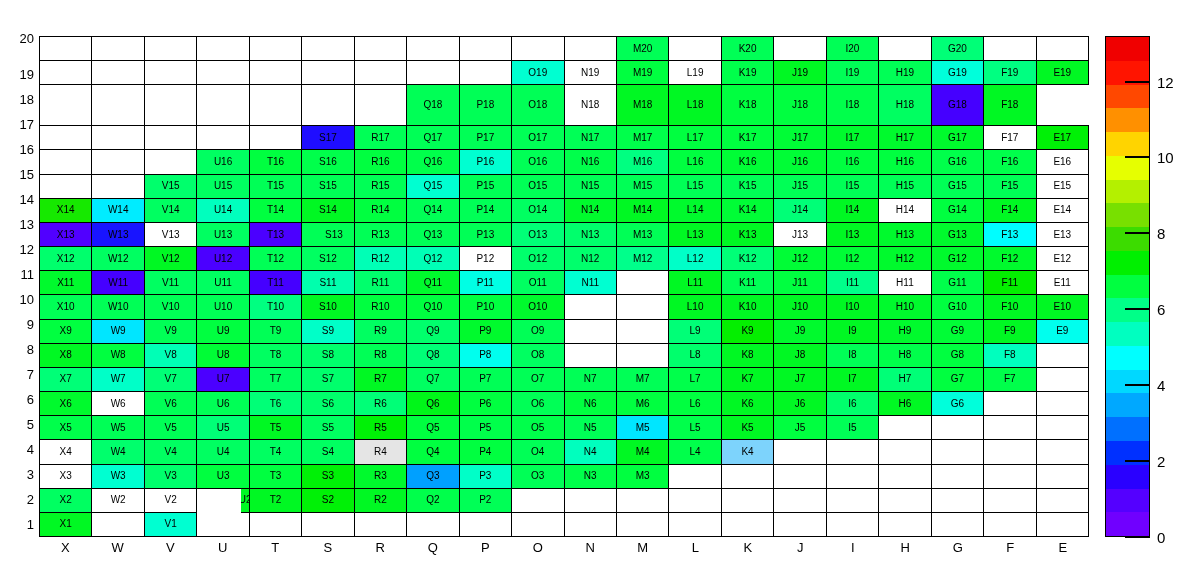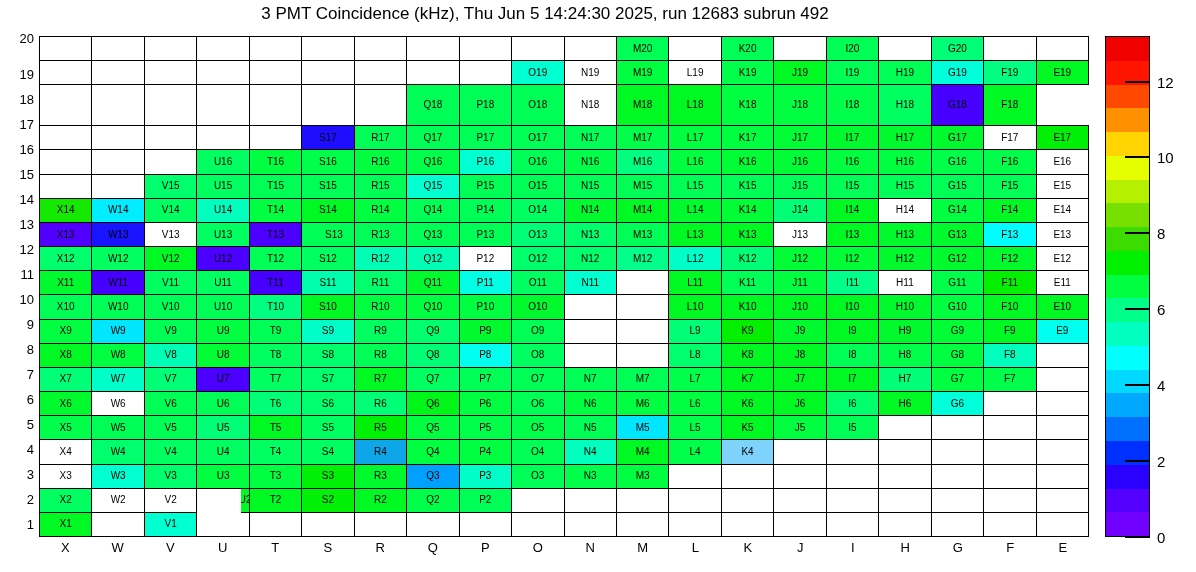--- a/index.html
+++ b/index.html
@@ -41,21 +41,20 @@
   #cbticks{position:absolute;left:1105px;top:36px;width:91px;height:501px;pointer-events:none;}
   .cbtick{position:absolute;left:20px;width:25px;height:0;border-top:2px solid #000;
           transform:translateY(-1px);}
   .cblabel{position:absolute;left:52px;font-size:15px;color:#000;transform:translateY(-50%);}
 </style>
 </head>
 <body>
 
 <div id="root">
 
-  <div id="title">3 PMT Coincidence (kHz), Thu Jun  5 14:24:30 2025, run 12683 subrun 492</div>
 
   <div id="ylabels">
       <div class="ytick" style="top: 2px;">20</div>
       <div class="ytick" style="top: 37.575px;">19</div>
       <div class="ytick" style="top: 62.625px;">18</div>
       <div class="ytick" style="top: 87.675px;">17</div>
       <div class="ytick" style="top: 112.725px;">16</div>
       <div class="ytick" style="top: 137.775px;">15</div>
       <div class="ytick" style="top: 162.825px;">14</div>
       <div class="ytick" style="top: 187.875px;">13</div>
@@ -394,21 +393,21 @@
         <div class="cell empty" style="background: rgb(255, 255, 255);"></div>
         <div class="cell empty" style="background: rgb(255, 255, 255);"></div>
         <div class="cell empty" style="background: rgb(255, 255, 255);"></div>
         <div class="cell empty" style="background: rgb(255, 255, 255);"></div>
         <div class="cell" style="background: rgb(255, 255, 255);">X4</div>
         <div class="cell" style="background: rgb(0, 255, 108);">W4</div>
         <div class="cell" style="background: rgb(0, 255, 97);">V4</div>
         <div class="cell" style="background: rgb(0, 255, 97);">U4</div>
         <div class="cell" style="background: rgb(0, 255, 97);">T4</div>
         <div class="cell" style="background: rgb(0, 255, 97);">S4</div>
-        <div class="cell" style="background: #0ea5e9;">R4</div>
+        <div class="cell" style="background: #e5e5e5;">R4</div>
         <div class="cell" style="background: rgb(0, 255, 64);">Q4</div>
         <div class="cell" style="background: rgb(0, 255, 64);">P4</div>
         <div class="cell" style="background: rgb(0, 255, 86);">O4</div>
         <div class="cell" style="background: rgb(0, 255, 190);">N4</div>
         <div class="cell" style="background: rgb(0, 248, 35);">M4</div>
         <div class="cell" style="background: rgb(0, 255, 75);">L4</div>
         <div class="cell" style="background: #7dd3fc;">K4</div>
         <div class="cell empty" style="background: rgb(255, 255, 255);"></div>
         <div class="cell empty" style="background: rgb(255, 255, 255);"></div>
         <div class="cell empty" style="background: rgb(255, 255, 255);"></div>

